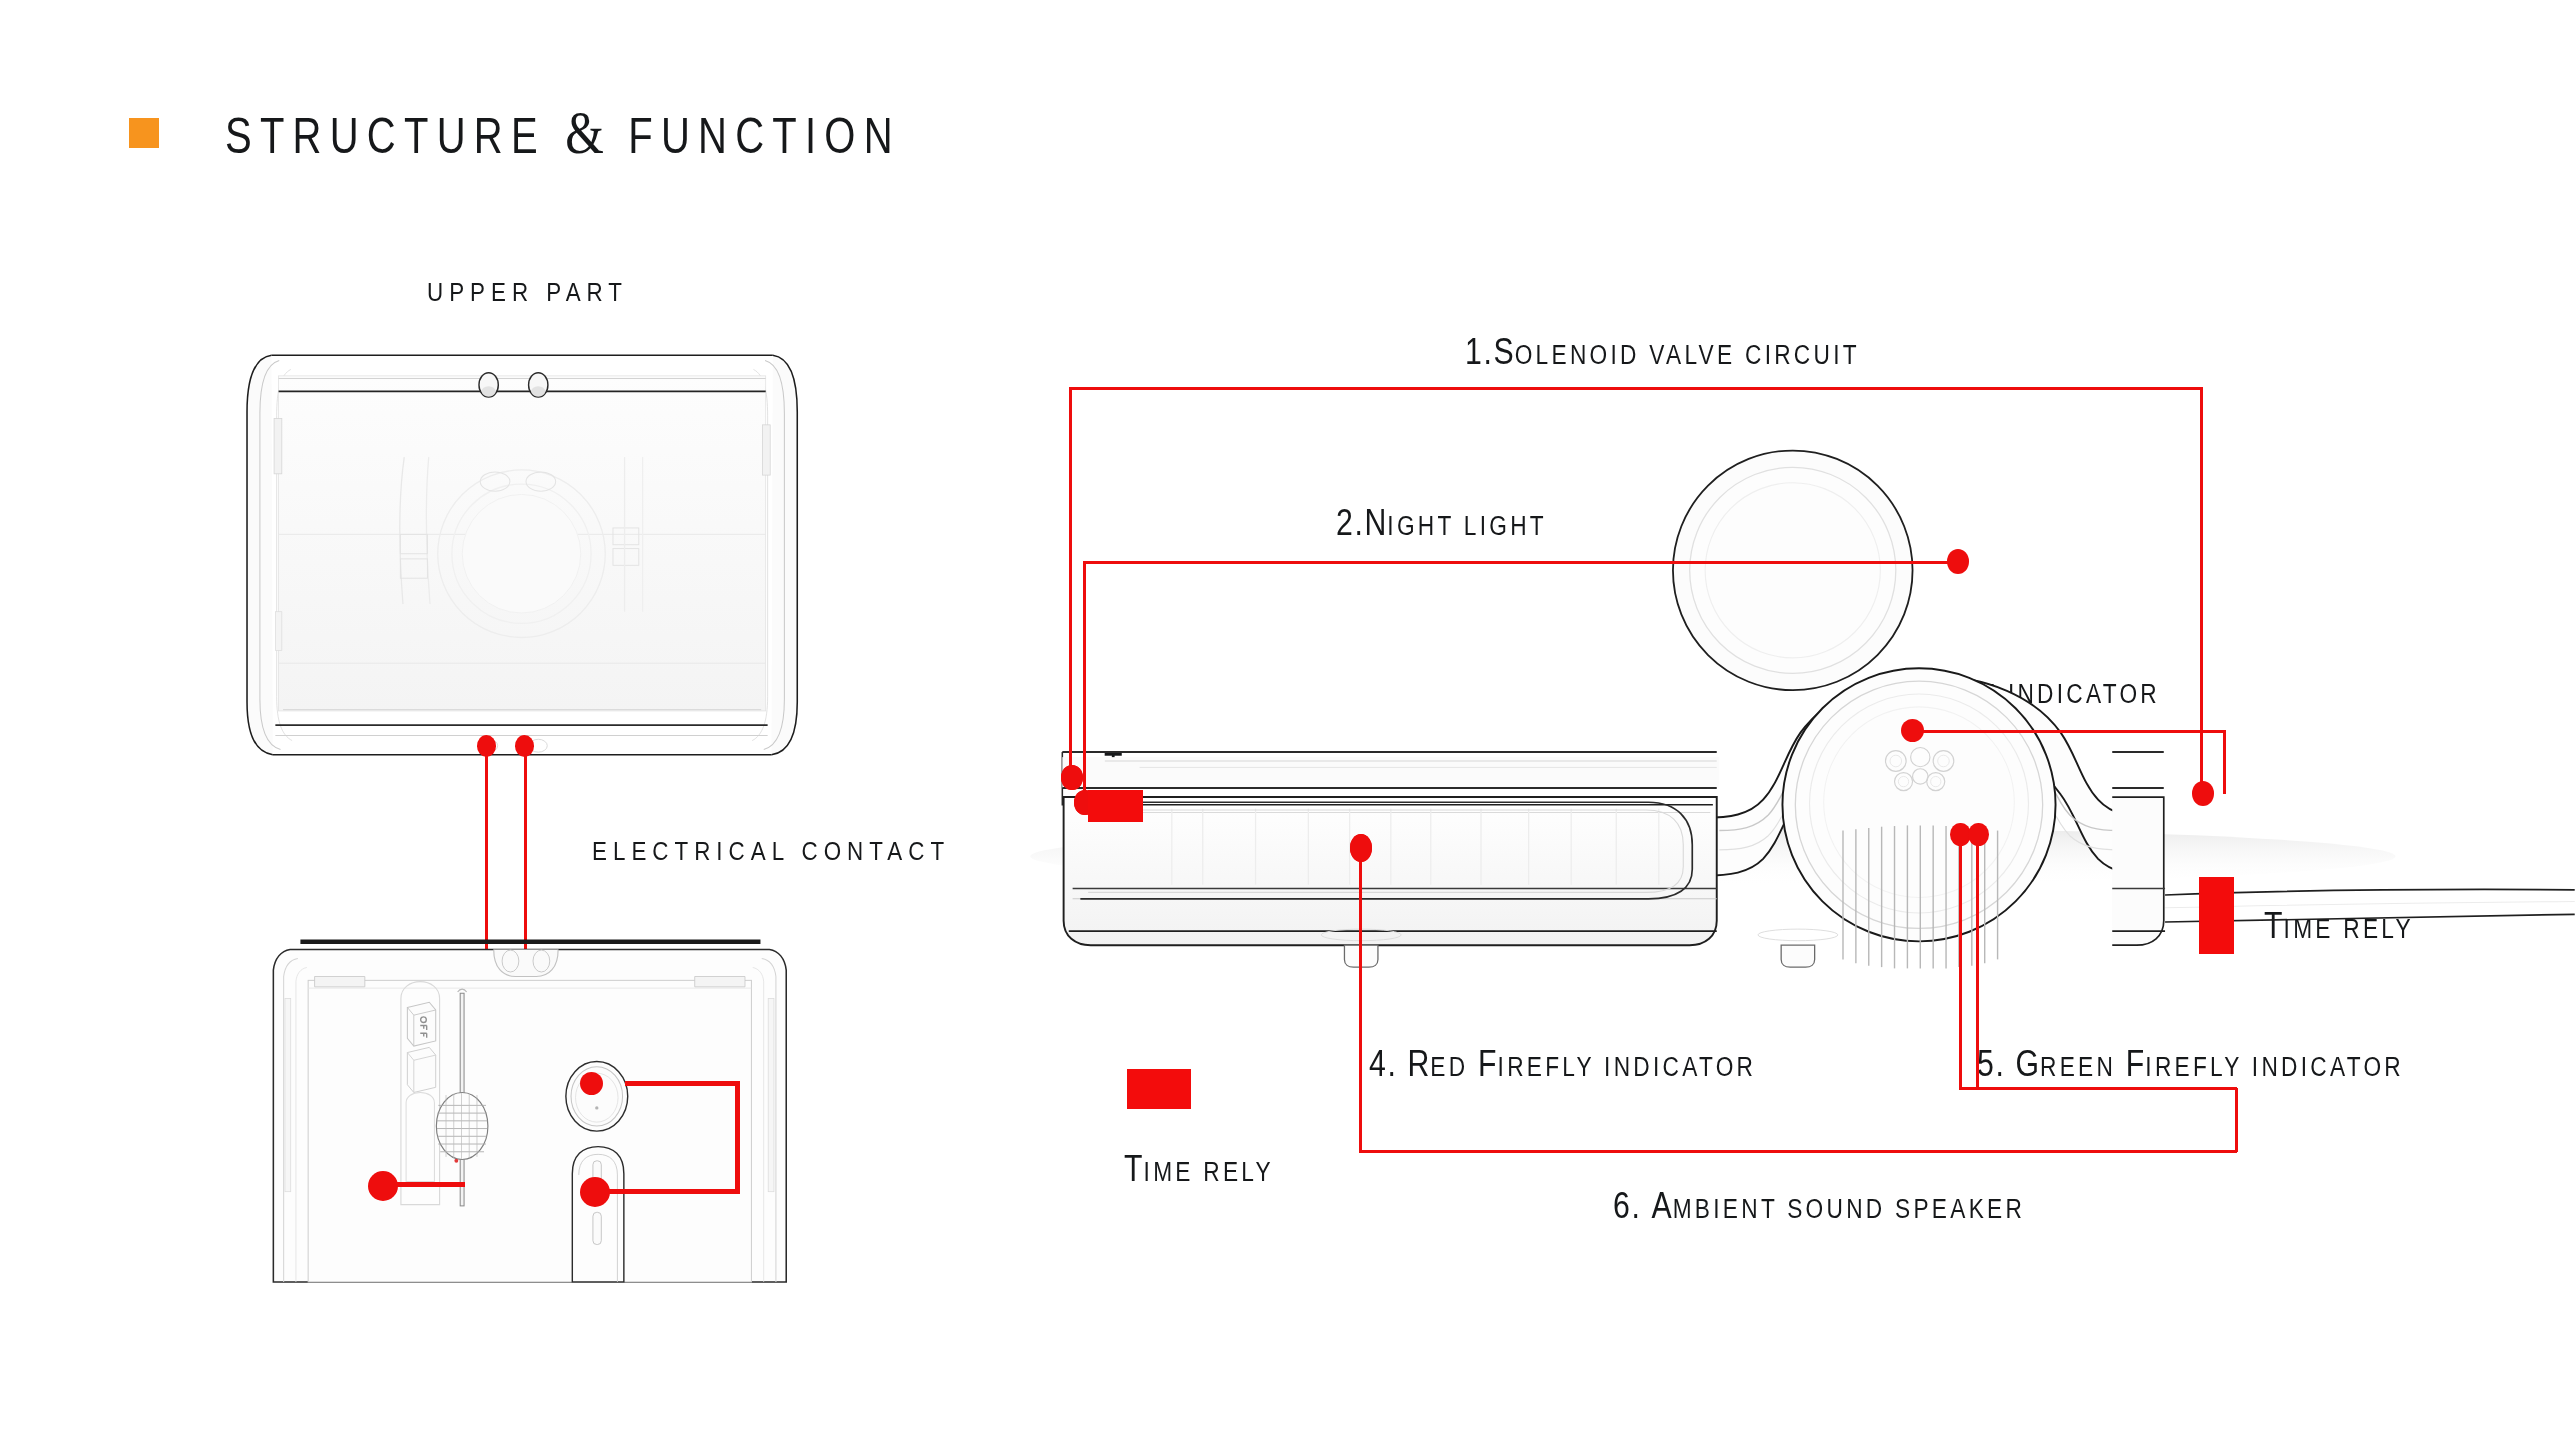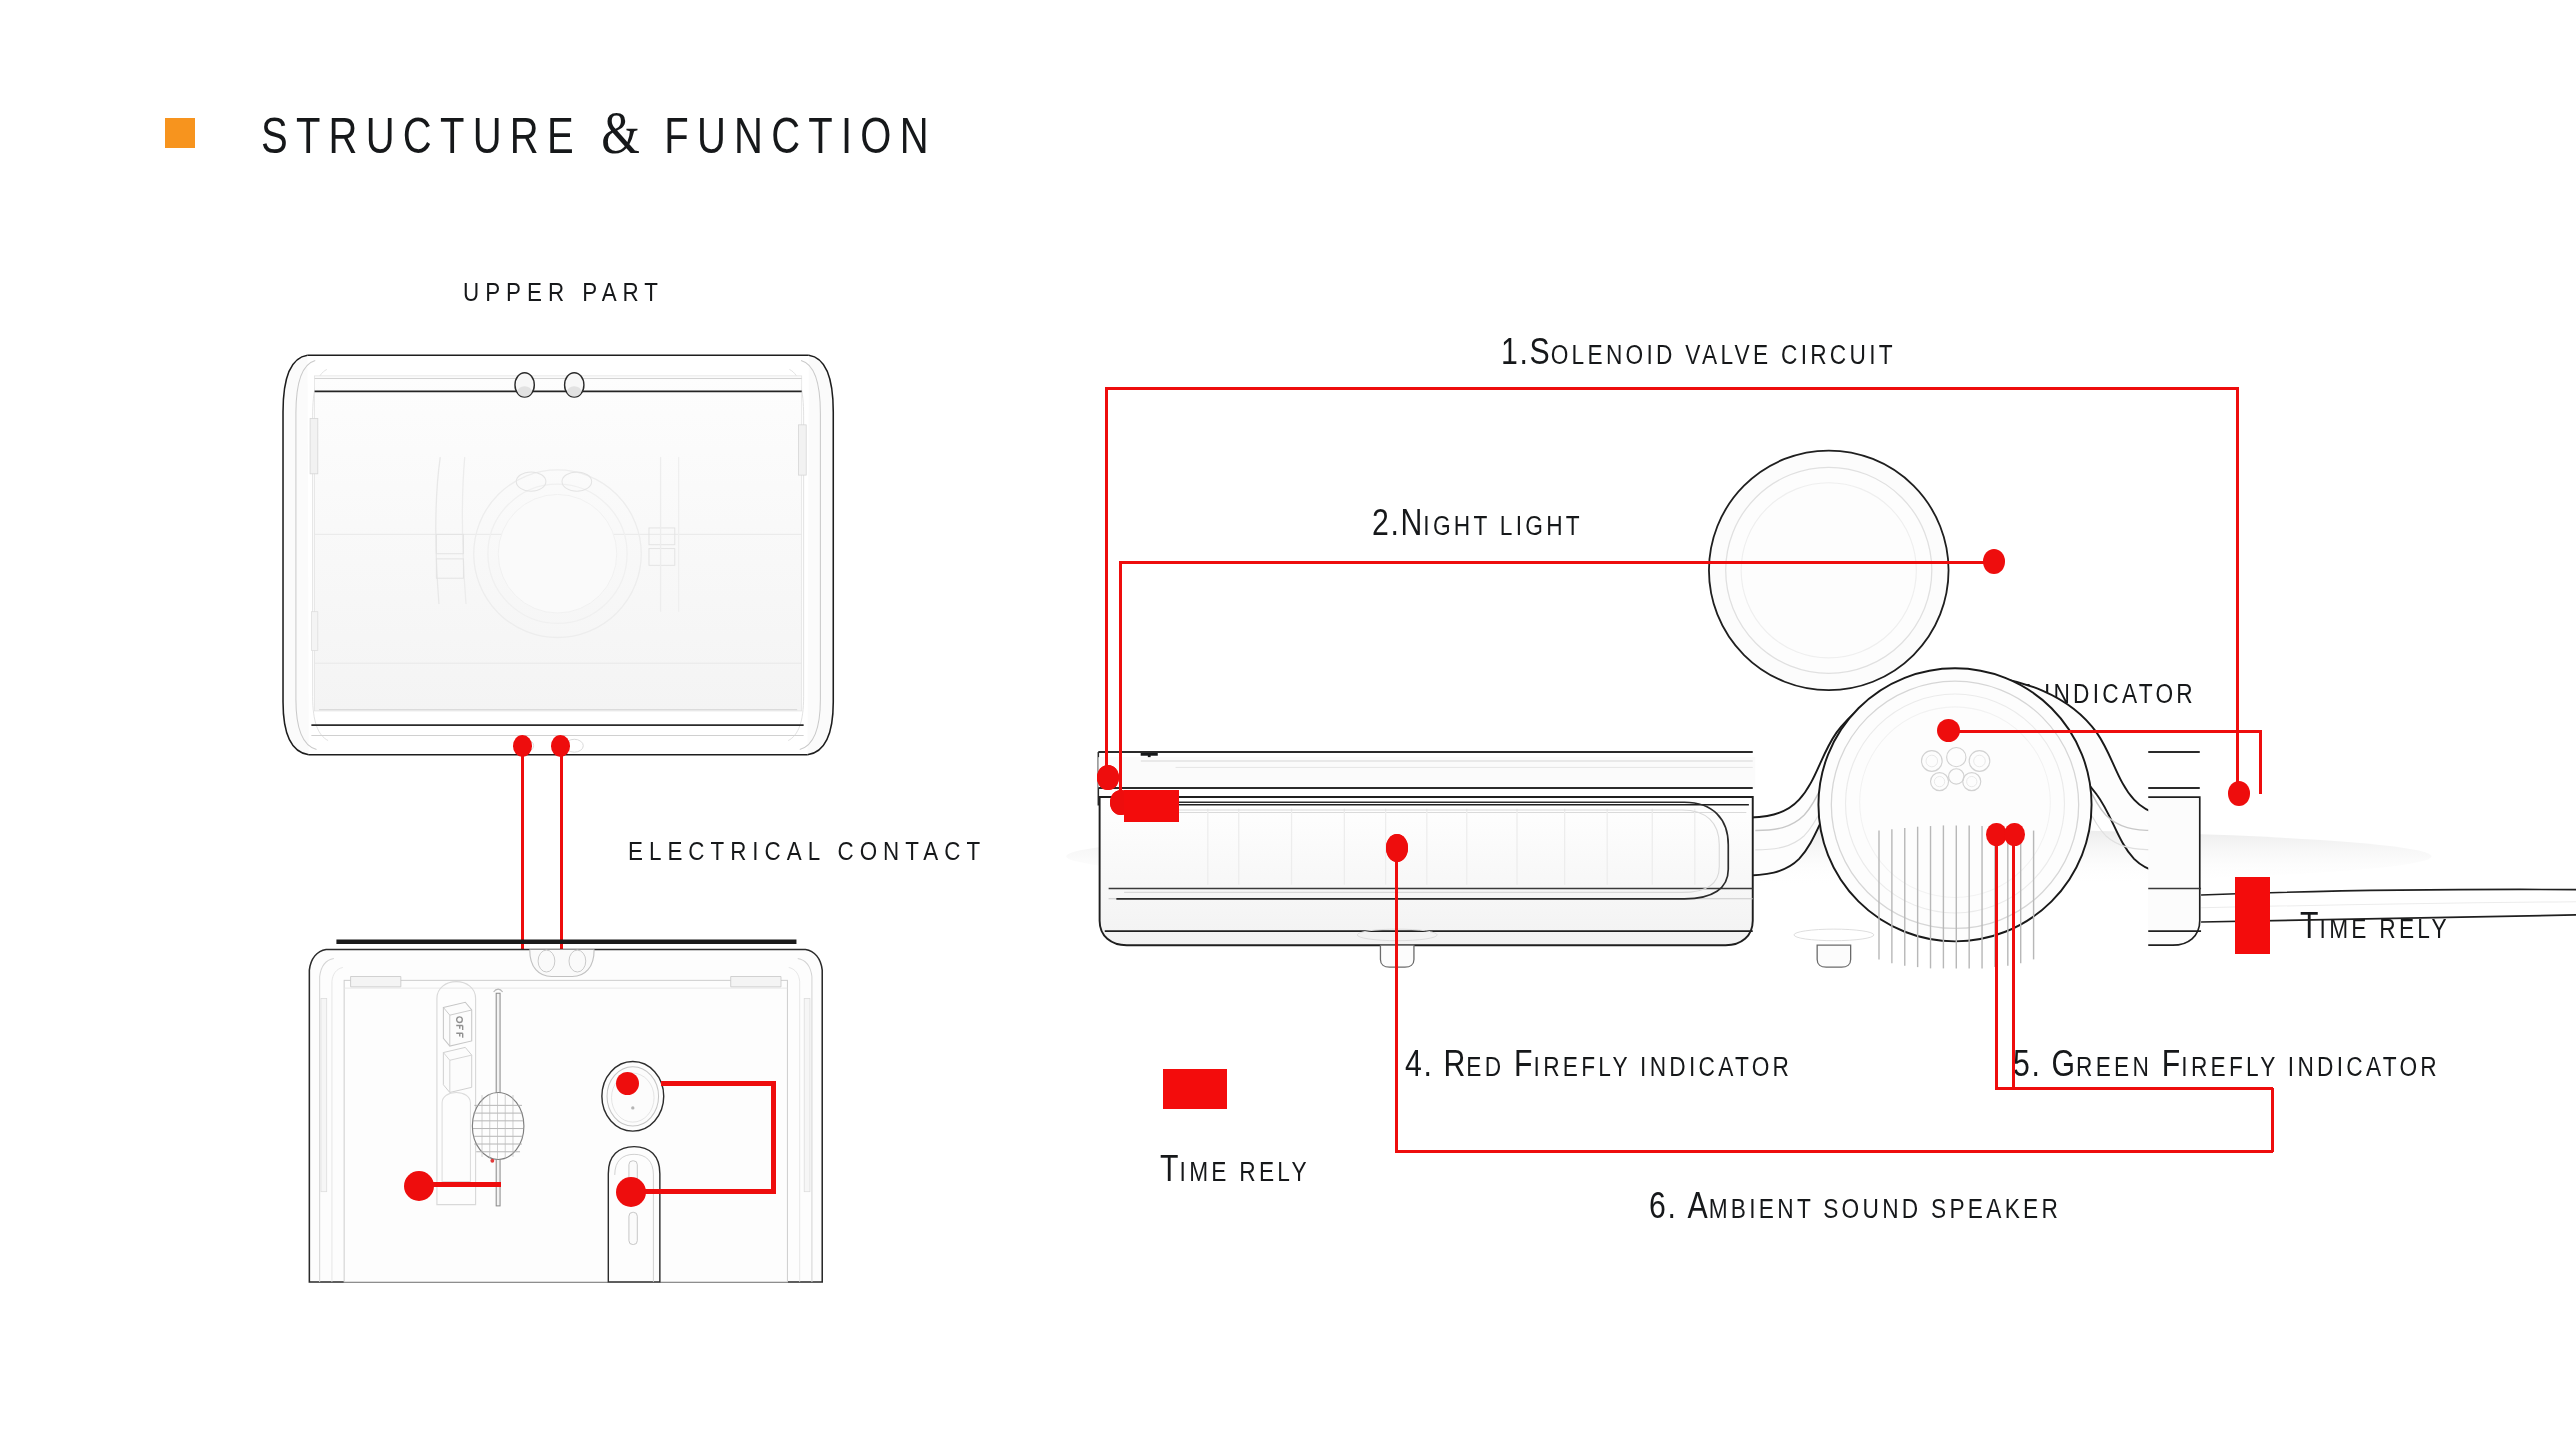--- a/index.html
+++ b/index.html
@@ -1,20 +1,20 @@
 <!DOCTYPE html>
 <html style="font-size:10.3px"><head>
 <meta charset="utf-8">
 <style>
   html,body{margin:0;padding:0;background:#fff;}
   body{width:2576px;height:1449px;position:relative;overflow:hidden;
        font-family:"Liberation Sans","DejaVu Sans",sans-serif;
        -webkit-font-smoothing:antialiased;}
 
-  .stage{position:absolute;inset:0;margin-left:36px;}
+  .stage{position:absolute;inset:0;}
 
   
   #header{position:absolute;left:129px;top:97px;display:flex;align-items:center;}
   #orange-square{width:30px;height:30px;background:#F7941E;margin-right:66px;flex:none;}
   #page-title{font-size:50px;font-weight:400;color:#16181a;
       letter-spacing:10.3px;white-space:nowrap;
       transform:scaleX(.80);transform-origin:left center;}
   #page-title .amp{font-size:62px;letter-spacing:6.4px;font-family:"Liberation Serif","DejaVu Serif",serif;}
 
   

